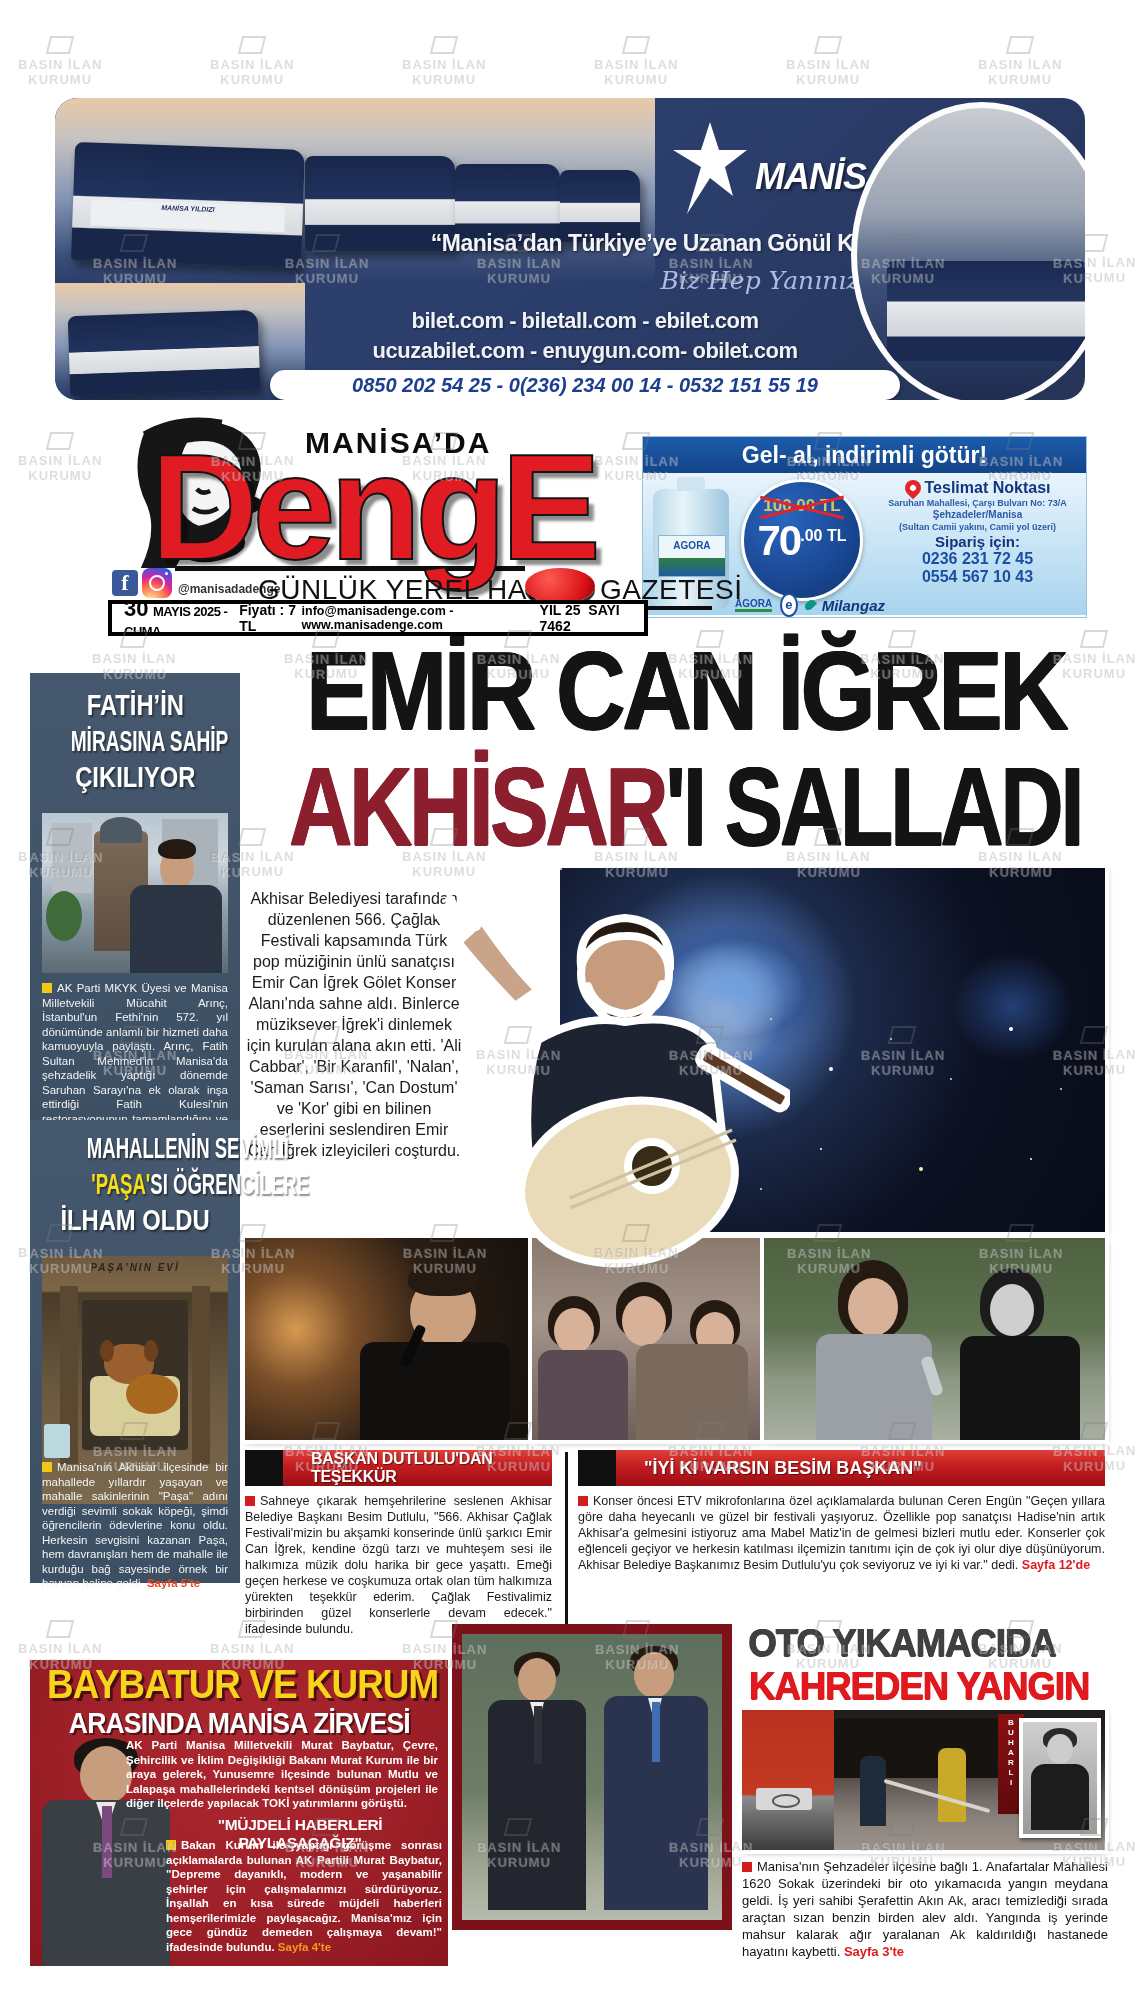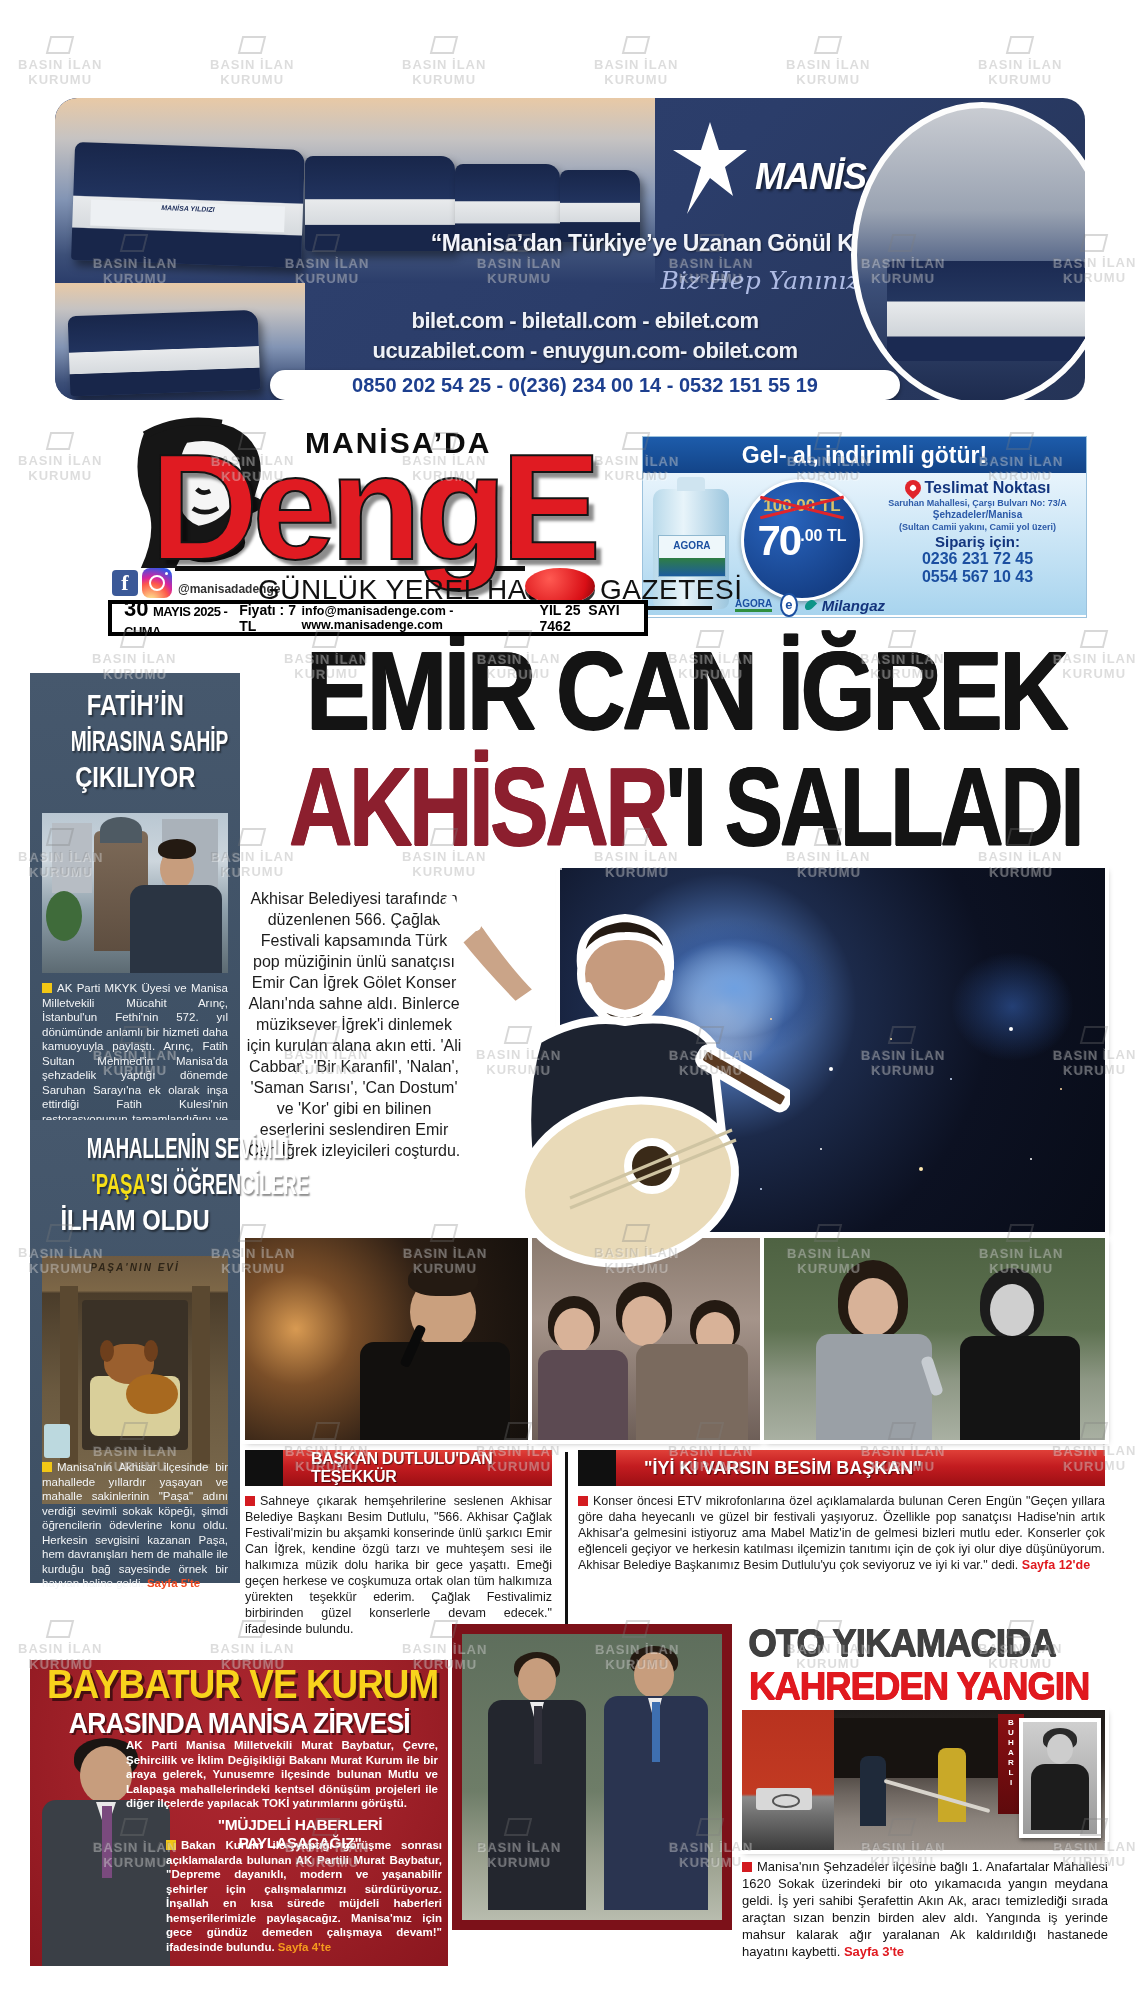--- a/index.html
+++ b/index.html
@@ -179,21 +179,21 @@
     <div id="ad-star" class="abs" style="left:612px;top:22px;width:86px;height:96px;">
       <svg width="86" height="96" viewBox="0 0 86 96">
         <path d="M43 2 L52 30 L80 30 L58 47 L66 76 L43 58 L20 94 L34 47 L6 30 L34 30 Z" fill="#ffffff"></path>
       </svg>
     </div>
     <div id="ad-brand" class="abs" style="left:700px;top:58px;width:340px;">MANİSA YILDIZI</div>
     <div id="ad-slogan" class="abs" style="left:230px;top:132px;width:800px;">“Manisa’dan Türkiye’ye Uzanan Gönül Köprüsü”</div>
     <div id="ad-script" class="abs" style="left:480px;top:168px;width:540px;">Biz Hep Yanınızdayız...</div>
     <div class="ad-sites abs" style="left:240px;top:210px;width:580px;">bilet.com - biletall.com - ebilet.com</div>
     <div class="ad-sites abs" style="left:240px;top:240px;width:580px;">ucuzabilet.com - enuygun.com- obilet.com</div>
-    <div id="ad-phone" class="abs" style="left:215px;top:272px;width:630px;height:30px;">0850 202 54 25 - 0(236) 234 00 14 - 0532 151 55 19</div>
+    <div id="ad-phone" class="abs" style="left:215px;top:272px;width:630px;height:30px;font-style:italic;">0850 202 54 25 - 0(236) 234 00 14 - 0532 151 55 19</div>
 
     <div id="ad-oval" class="abs" style="right:-28px;top:4px;width:250px;height:294px;">
       <div class="oval-bus"></div>
     </div>
   </div>
 
   <div class="abs" style="left:85px;top:412px;width:235px;height:158px;z-index:2;">
     <svg width="235" height="158" viewBox="0 0 120 82">
       <path d="M30 10 Q55 0 76 8 Q92 16 90 34 L87 44 Q93 46 91 50 L85 53 Q87 60 81 64 Q85 71 75 75 Q60 81 49 75 L46 81 L28 81 Q37 62 31 48 Q22 30 30 10 Z" fill="#161616"></path>
       <path d="M52 16 Q70 12 78 24 Q83 35 77 45 Q71 57 58 59 Q47 55 47 40 Q47 24 52 16 Z" fill="#f5f5f5"></path>

